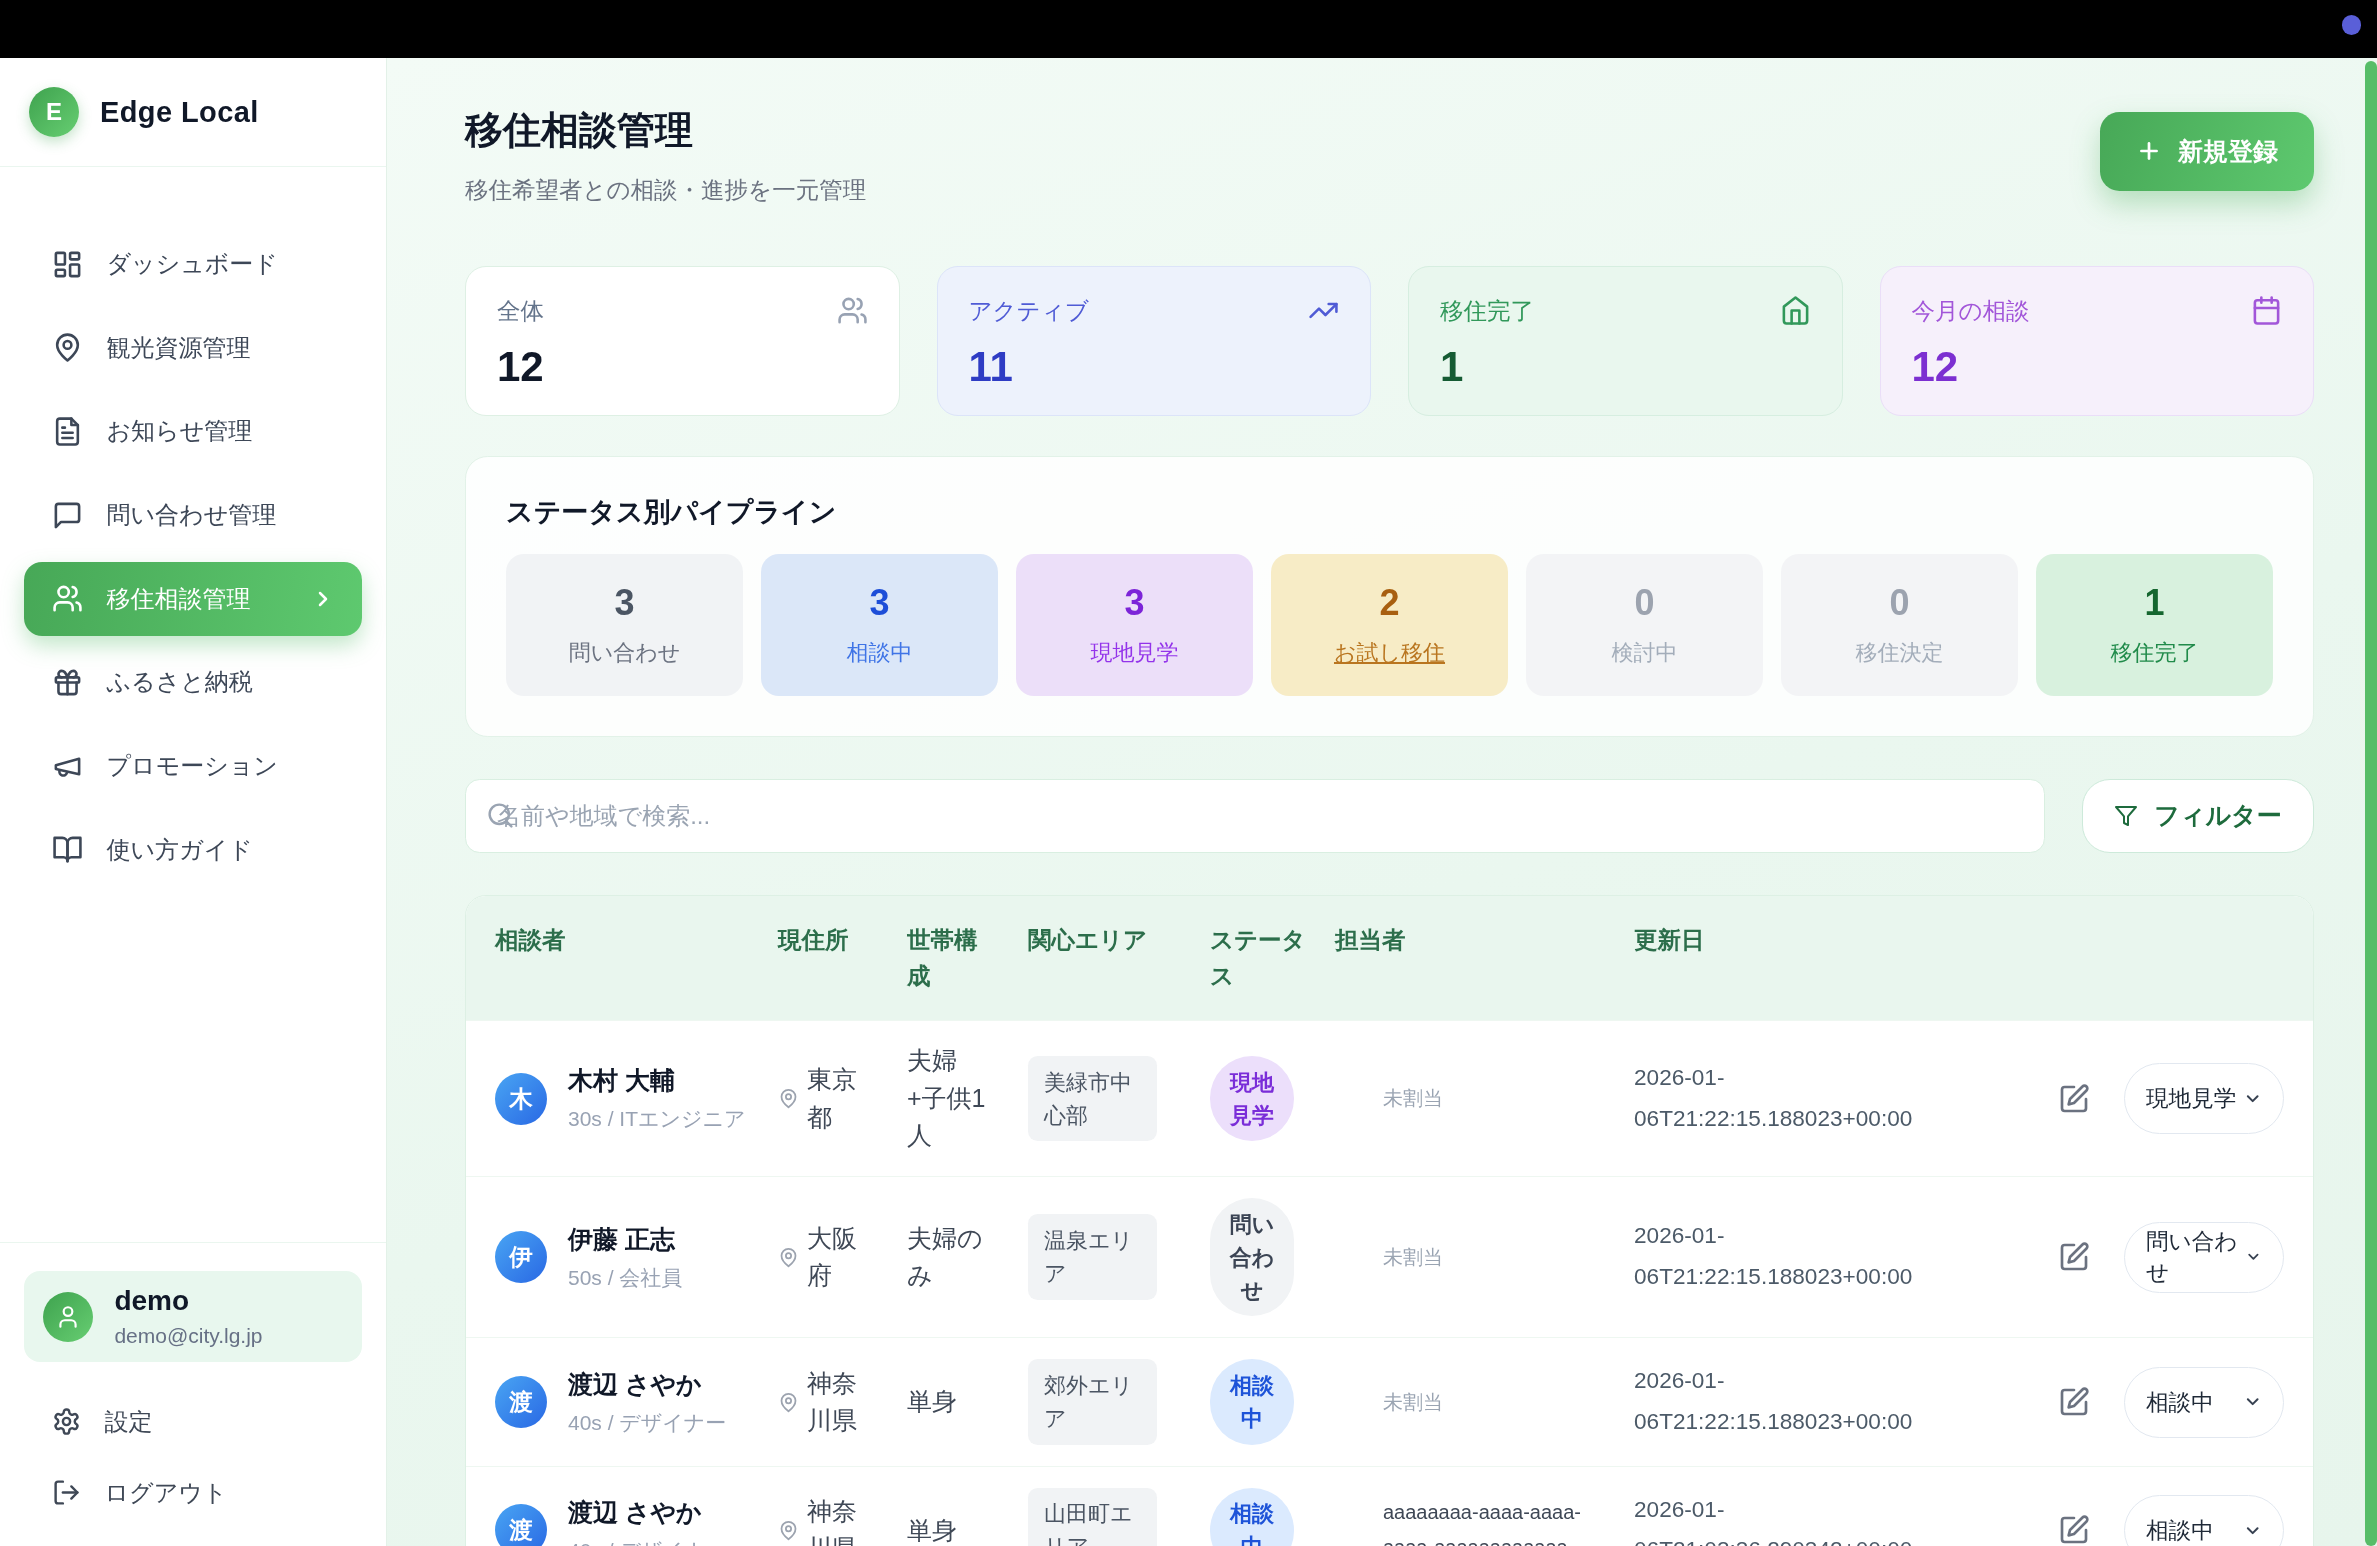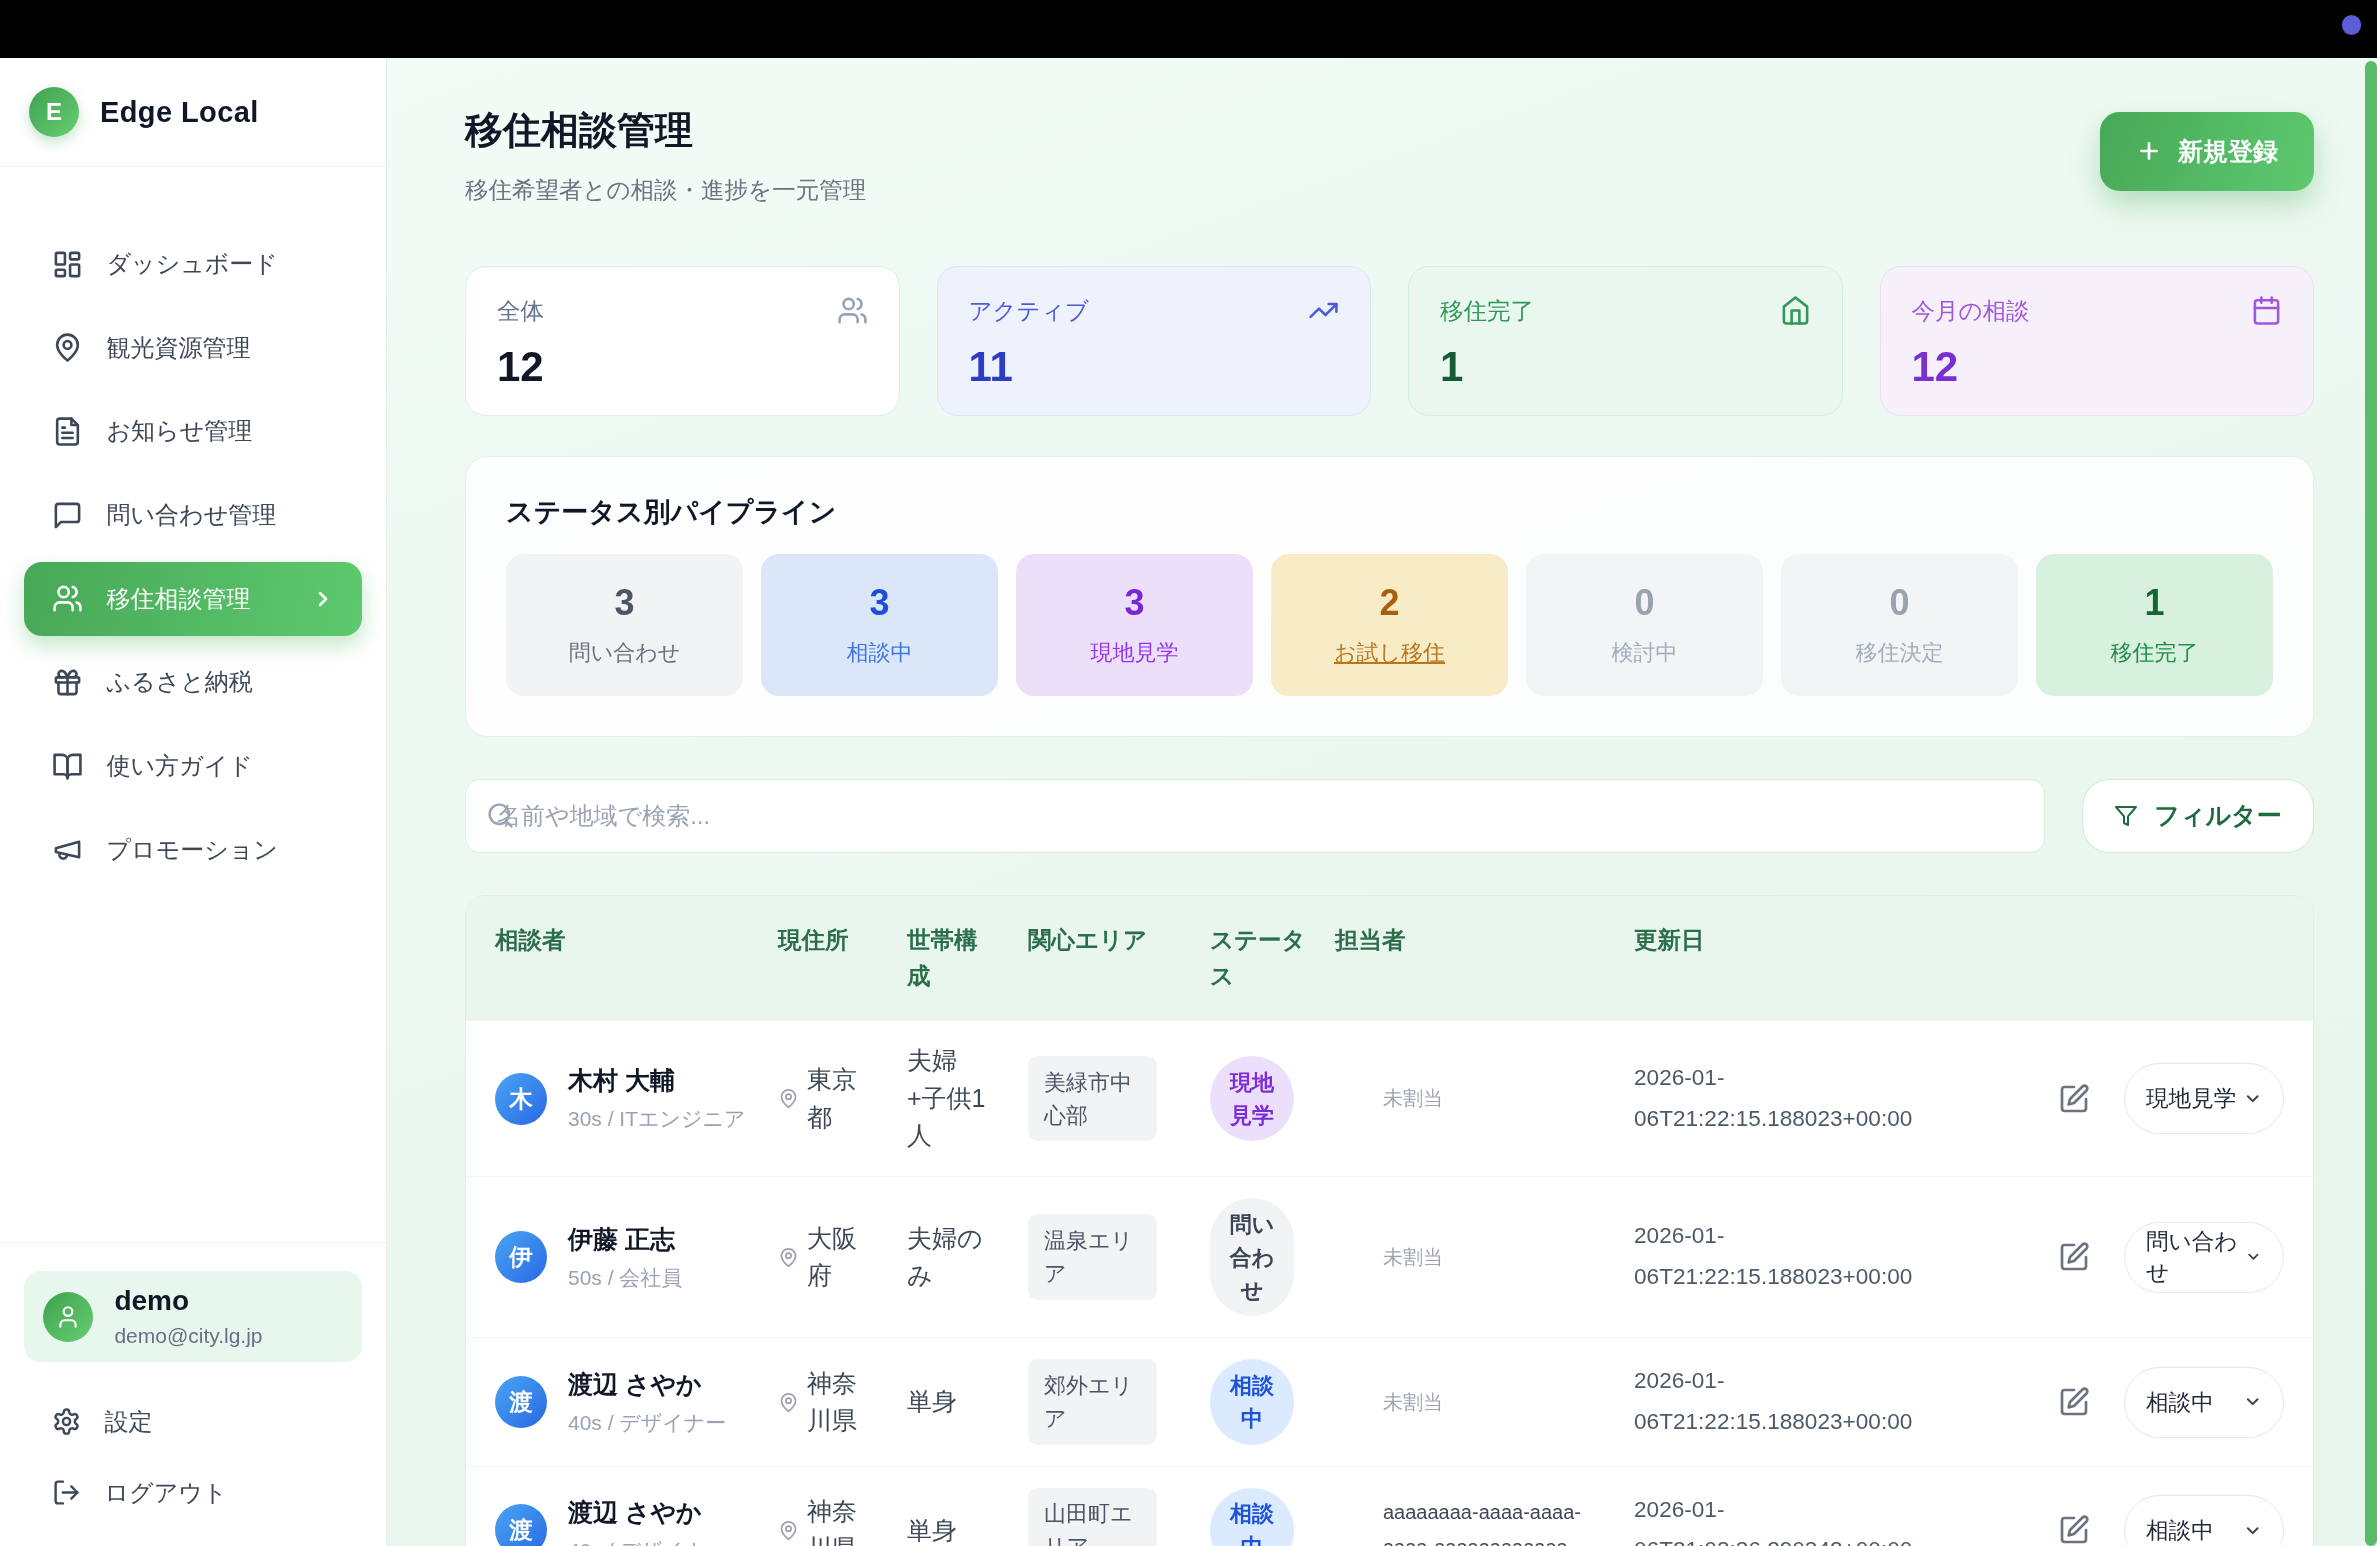--- a/index.html
+++ b/index.html
@@ -179,31 +179,31 @@
         <svg class="ic" viewBox="0 0 24 24" fill="none" stroke="currentColor" stroke-width="2" stroke-linecap="round" stroke-linejoin="round">
             <rect x="3" y="8" width="18" height="4" rx="1"></rect>
             <path d="M12 8v13"></path>
             <path d="M19 12v7a2 2 0 0 1-2 2H7a2 2 0 0 1-2-2v-7"></path>
             <path d="M7.5 8a2.5 2.5 0 0 1 0-5C9.4 3 11 5 12 8c1-3 2.6-5 4.5-5a2.5 2.5 0 0 1 0 5"></path>
           </svg>
         <span>ふるさと納税</span>
       </div>
       <div class="nav-item">
         <svg class="ic" viewBox="0 0 24 24" fill="none" stroke="currentColor" stroke-width="2" stroke-linecap="round" stroke-linejoin="round">
+            <path d="m3 11 18-5v12L3 14v-3z"></path>
+            <path d="M11.6 16.8a3 3 0 1 1-5.8-1.6"></path>
+          </svg>
+        <span>プロモーション</span>
+      </div>
+      <div class="nav-item">
+        <svg class="ic" viewBox="0 0 24 24" fill="none" stroke="currentColor" stroke-width="2" stroke-linecap="round" stroke-linejoin="round">
             <path d="M2 3h6a4 4 0 0 1 4 4v14a3 3 0 0 0-3-3H2z"></path>
             <path d="M22 3h-6a4 4 0 0 0-4 4v14a3 3 0 0 1 3-3h7z"></path>
           </svg>
         <span>使い方ガイド</span>
-      </div>
-      <div class="nav-item">
-        <svg class="ic" viewBox="0 0 24 24" fill="none" stroke="currentColor" stroke-width="2" stroke-linecap="round" stroke-linejoin="round">
-            <path d="m3 11 18-5v12L3 14v-3z"></path>
-            <path d="M11.6 16.8a3 3 0 1 1-5.8-1.6"></path>
-          </svg>
-        <span>プロモーション</span>
       </div>
     </nav>
 
     <div class="sidebar-bottom">
       <div class="user-card">
         <div class="user-avatar">
           <svg class="ic" viewBox="0 0 24 24" fill="none" stroke="currentColor" stroke-width="2" stroke-linecap="round" stroke-linejoin="round">
               <path d="M19 21v-2a4 4 0 0 0-4-4H9a4 4 0 0 0-4 4v2"></path>
               <circle cx="12" cy="7" r="4"></circle>
             </svg>

